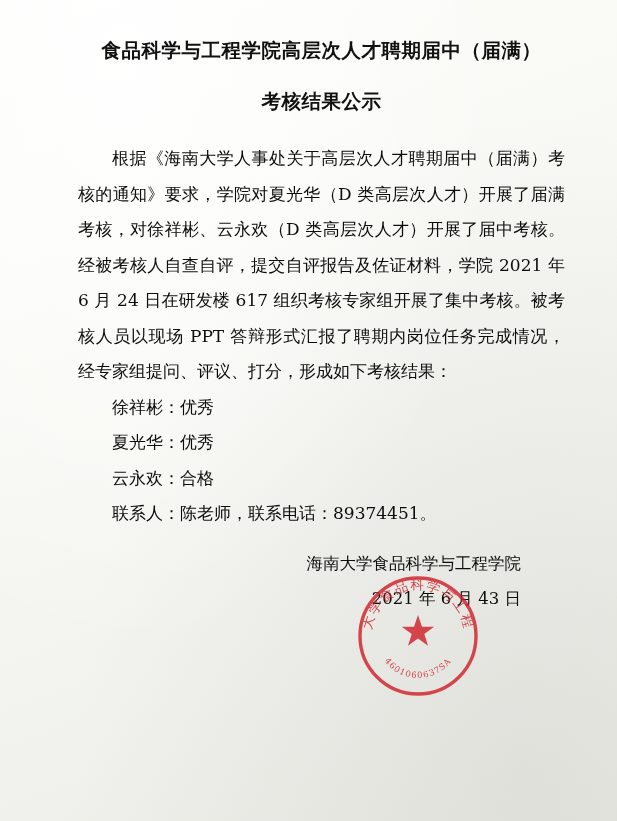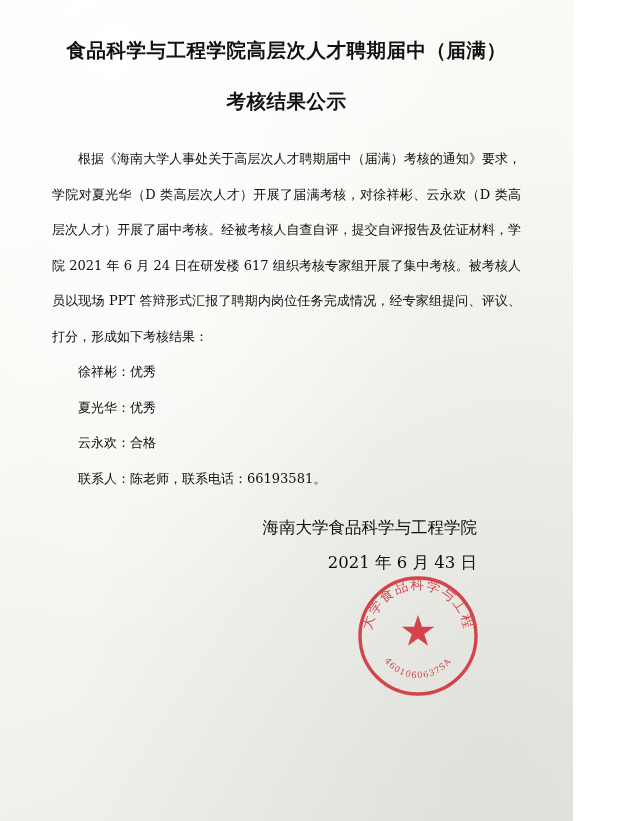--- a/index.html
+++ b/index.html
@@ -8,25 +8,26 @@
   }
   body {
     width: 617px;
     height: 821px;
     background: #ffffff;
     font-family: "DejaVu Serif", "Liberation Serif", serif;
     overflow: hidden;
   }
   .page {
     position: relative;
-    width: 573px;
+    width: 617px;
     height: 821px;
     background: linear-gradient(160deg, #fdfdfb 0%, #f7f7f3 40%, #f2f2ee 70%, #ebebe6 100%);
     box-sizing: border-box;
     overflow: hidden;
+    padding-left: 26px;
   }
   
   .paper-shade {
     position: absolute;
     inset: 0;
     background:
       radial-gradient(ellipse at 20% 8%, rgba(255,255,255,0.9) 0%, rgba(255,255,255,0) 55%),
       radial-gradient(ellipse at 85% 95%, rgba(200,200,195,0.35) 0%, rgba(255,255,255,0) 60%);
     pointer-events: none;
   }
@@ -42,21 +43,21 @@
     letter-spacing: 0.5px;
     color: #111111;
     margin: 0;
   }
   .title .line2 {
     display: block;
     margin-top: 17px;
   }
   .body-text {
     margin-top: 22px;
-    font-size: 13px;
+    font-size: 17px;
     line-height: 35.5px;
     color: #0d0d0d;
     text-align: justify;
     text-justify: inter-ideograph;
   }
   .para {
     text-indent: 2em;
     margin: 0;
   }
   .result-line {
@@ -106,21 +107,21 @@
     </div>
 
     <div class="body-text">
       <p class="para">根据《海南大学人事处关于高层次人才聘期届中（届满）考核的通知》要求，学院对夏光华（D 类高层次人才）开展了届满考核，对徐祥彬、云永欢（D 类高层次人才）开展了届中考核。经被考核人自查自评，提交自评报告及佐证材料，学院 2021 年 6 月 24 日在研发楼 617 组织考核专家组开展了集中考核。被考核人员以现场 PPT 答辩形式汇报了聘期内岗位任务完成情况，经专家组提问、评议、打分，形成如下考核结果：</p>
 
       <p class="result-line">徐祥彬：优秀</p>
       <p class="result-line">夏光华：优秀</p>
       <p class="result-line">云永欢：合格</p>
 
 
-      <p class="para">联系人：陈老师，联系电话：66193581。</p>
+      <p class="para">联系人：陈老师，联系电话：89374451。</p>
     </div>
 
     <div class="sign">
       <div>海南大学食品科学与工程学院</div>
       <div>2021 年 6 月 43 日</div>
     </div>
   </div>
 
   <div class="seal">
     <svg width="132" height="132" viewBox="0 0 132 132" xmlns="http://www.w3.org/2000/svg">

